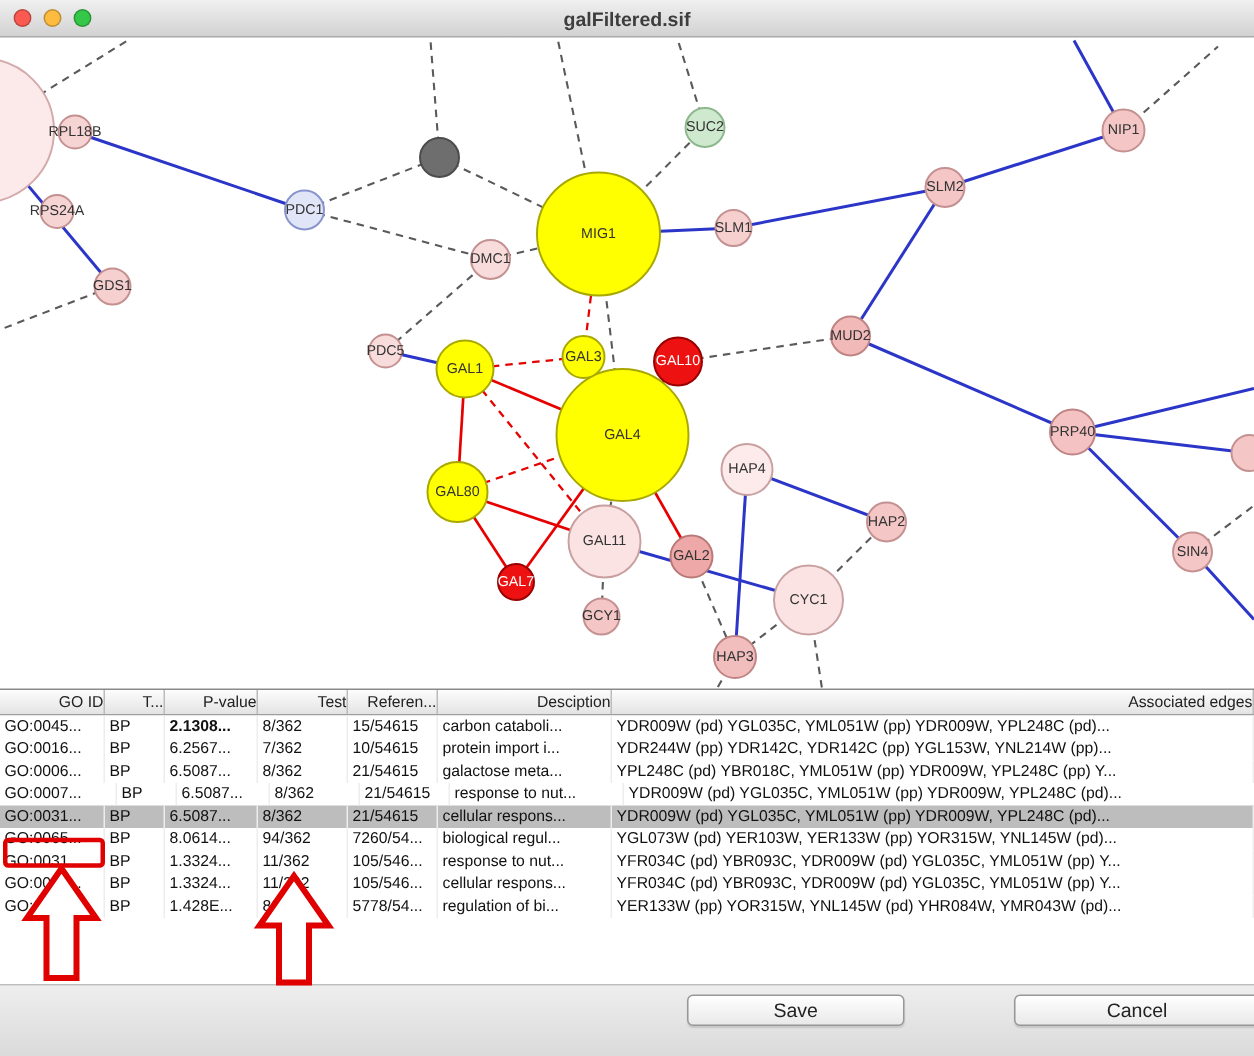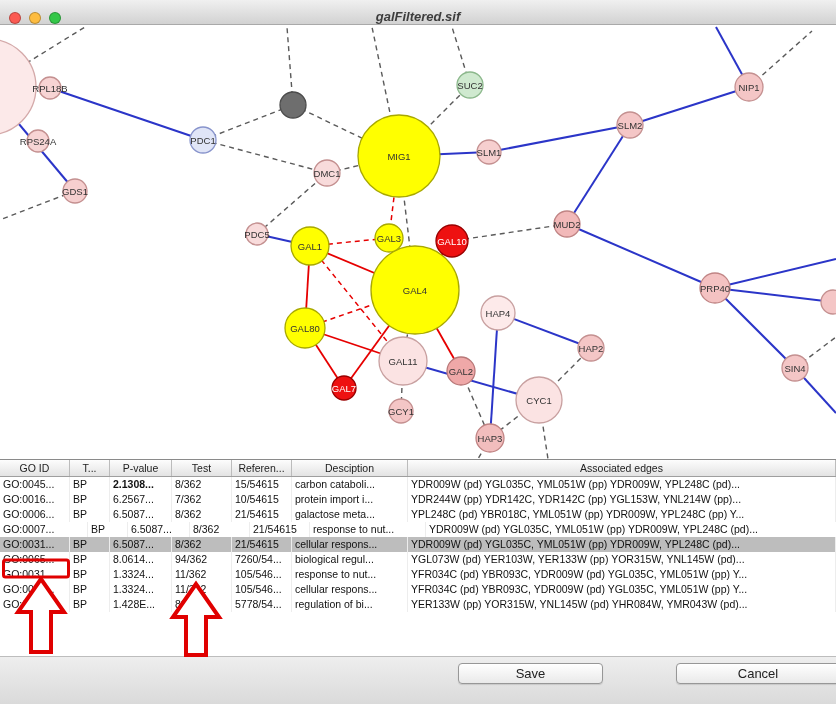--- a/index.html
+++ b/index.html
@@ -1,40 +1,40 @@
 <!DOCTYPE html>
 <html><head>
 <meta charset="utf-8">
 <style>
   html,body{margin:0;padding:0;}
   body{width:836px;height:704px;position:relative;overflow:hidden;background:#fff;
        font-family:"Liberation Sans",sans-serif;}
 
   
   .titlebar{height:24px;background:linear-gradient(#f0f0f0,#d2d2d2);
-            border-bottom:1px solid #a9a9a9;position:relative;display:flex;align-items:flex-end;font-style:italic;}
+            border-bottom:1px solid #a9a9a9;position:relative;display:flex;align-items:center;}
   .titlebar-inactive{height:26px;background:linear-gradient(#f3f3f3,#dddddd);border-bottom:1px solid #b5b5b5;}
   .tl{width:12px;height:12px;border-radius:50%;display:inline-block;box-sizing:border-box;
       border:1px solid rgba(0,0,0,.25);background:#ccc;}
   .tl:first-child{margin-left:9px;}
   .tl + .tl{margin-left:8px;}
   .title{position:absolute;left:0;right:0;text-align:center;font-size:13px;font-weight:bold;color:#3d3d3d;}
   .title-inactive{color:#8c8c8c;}
 
   .win-top{position:absolute;top:0;left:0;width:836px;height:460px;}
   svg.network{display:block;background:#ffffff;}
   svg text{font-family:"Liberation Sans",sans-serif;}
 
   .win-bottom{position:absolute;top:459px;left:0;width:836px;height:245px;background:#fff;
               border-top:1px solid #8a8a8a;box-sizing:border-box;}
 
   
   .table-header{display:flex;height:17px;background:linear-gradient(#fdfdfd,#e3e3e3);
                 border-bottom:1px solid #9e9e9e;box-sizing:border-box;}
-  .th{font-size:10.5px;color:#222;text-align:center;line-height:16px;border-right:1px solid #bcbcbc;
+  .th{font-size:10.5px;color:#222;text-align:right;line-height:16px;border-right:1px solid #bcbcbc;
       box-sizing:border-box;overflow:hidden;white-space:nowrap;flex:0 0 auto;}
   .table-body{height:153px;background:#fff;overflow:hidden;}
   .tr{display:flex;height:15px;}
   .tr.selected{background:#bdbdbd;}
   .td{font-size:10.5px;color:#111;line-height:15px;padding-left:3px;white-space:nowrap;
       overflow:hidden;box-sizing:border-box;border-right:1px solid #ededed;flex:0 0 auto;}
 
   
   .button-bar{position:absolute;bottom:0;left:0;right:0;height:48px;
               background:linear-gradient(#eeeeee,#dadada);border-top:1px solid #bdbdbd;box-sizing:border-box;}
@@ -203,21 +203,21 @@
       <div class="tr">
         <div class="td" style="width: 70px;">GO:0006...</div>
         <div class="td" style="width: 40px;">BP</div>
         <div class="td" style="width: 62px;">6.5087...</div>
         <div class="td" style="width: 60px;">8/362</div>
         <div class="td" style="width: 60px;">21/54615</div>
         <div class="td" style="width: 116px;">galactose meta...</div>
         <div class="td" style="width: 428px;">YPL248C (pd) YBR018C, YML051W (pp) YDR009W, YPL248C (pp) Y...</div>
       </div>
       <div class="tr">
-        <div class="td" style="width: 88px;">GO:0007...</div>
+        <div class="td" style="width: 78px;">GO:0007...</div>
         <div class="td" style="width: 40px;">BP</div>
         <div class="td" style="width: 62px;">6.5087...</div>
         <div class="td" style="width: 60px;">8/362</div>
         <div class="td" style="width: 60px;">21/54615</div>
         <div class="td" style="width: 116px;">response to nut...</div>
         <div class="td" style="width: 428px;">YDR009W (pd) YGL035C, YML051W (pp) YDR009W, YPL248C (pd)...</div>
       </div>
       <div class="tr selected">
         <div class="td" style="width: 70px;">GO:0031...</div>
         <div class="td" style="width: 40px;">BP</div>

